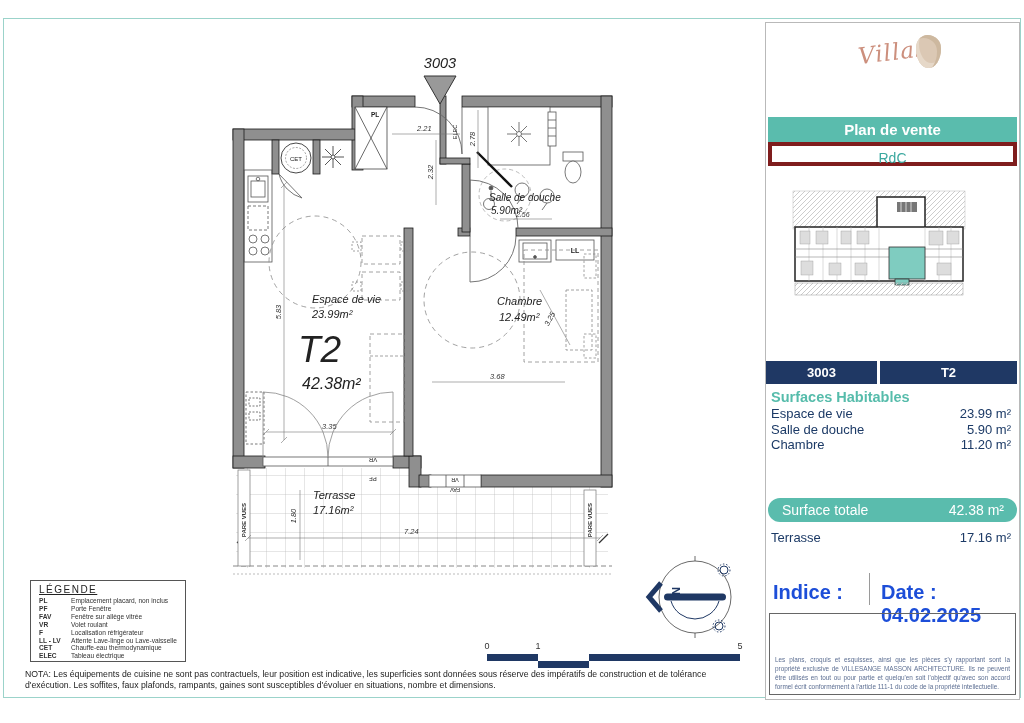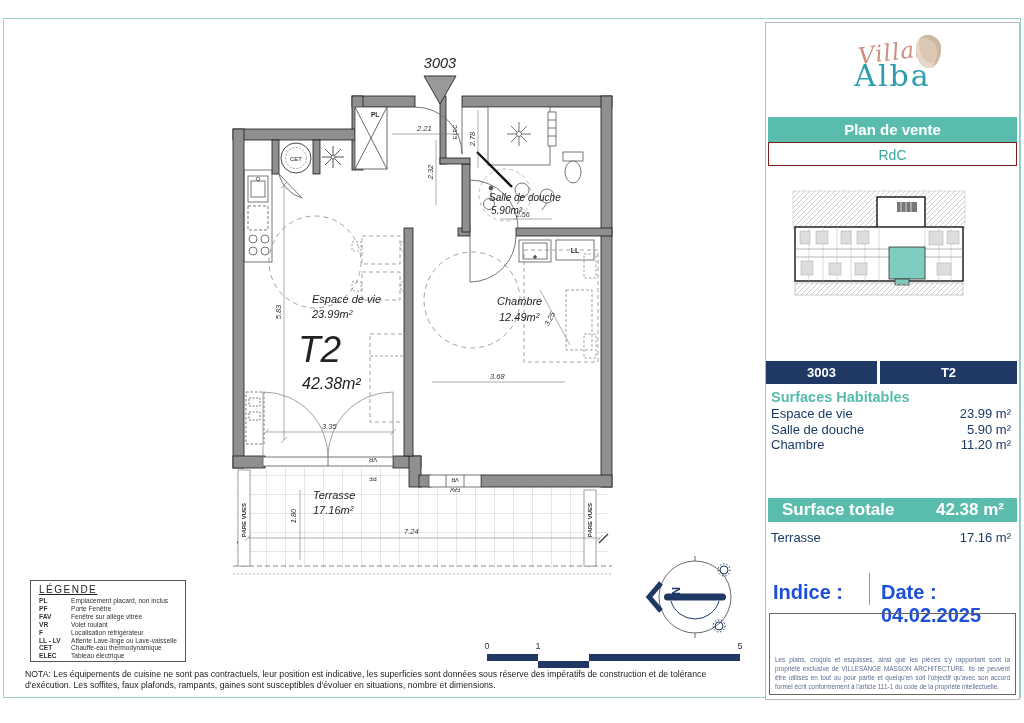--- a/index.html
+++ b/index.html
@@ -13,29 +13,29 @@
   .logo{position:absolute;top:16px;left:0;width:100%;text-align:center;}
   .logo .villas{display:inline-block;font-family:"DejaVu Serif",serif;font-style:italic;
         font-size:23px;color:#cc8f7d;transform:rotate(-7deg);letter-spacing:1px;}
   .logo .alba{margin-top:-4px;font-family:"DejaVu Serif",serif;font-size:30px;
         color:#2d9daf;letter-spacing:2px;line-height:1;}
   .ornament{position:absolute;top:12px;left:150px;width:25px;height:33px;
         background:#dbc8b4;border-radius:46% 54% 50% 50%/40% 40% 58% 58%;
         box-shadow:inset -4px 3px 0 #cdb89f,inset 3px -5px 0 #e6d8c8;}
   .banner{position:absolute;left:2px;right:2px;height:25px;background:#5abcad;
         color:#fff;font-weight:bold;font-size:15px;text-align:center;line-height:25px;}
-  .rdcbox{position:absolute;left:2px;right:2px;height:24px;border:1px solid #7f1d1d;
+  .rdcbox{position:absolute;left:2px;right:2px;height:24px;border:4px solid #7f1d1d;
         color:#3ba89f;font-size:14px;text-align:center;line-height:24px;background:#fff;box-sizing:border-box;}
   .unitcell{position:absolute;height:23px;background:#1f3864;color:#fff;font-weight:bold;
         font-size:13px;text-align:center;line-height:23px;}
   .surftitle{position:absolute;left:5px;color:#56bcab;font-weight:bold;font-size:14.5px;}
   .srow{position:absolute;left:5px;right:8px;height:15px;color:#1c3a66;font-size:13px;}
   .srow .lab{float:left;} .srow .val{float:right;}
   .totalbar{position:absolute;left:2px;right:2px;height:24px;background:#5abcad;color:#fff;
-        font-weight:bold;font-size:17px;line-height:24px;}
+        font-weight:normal;font-size:14px;line-height:24px;border-radius:12px;}
   .totalbar .lab{float:left;margin-left:14px;} .totalbar .val{float:right;margin-right:13px;}
   .inddate{position:absolute;left:0;right:0;color:#1d4ed8;font-weight:bold;font-size:20px;}
   .divider{position:absolute;width:1px;height:32px;background:#9a9a9a;}
   .legalbox{position:absolute;left:3px;right:3px;top:590px;bottom:4px;border:1px solid #666;}
   .legalbox p{position:absolute;bottom:2px;left:5px;right:5px;margin:0;font-size:6.4px;
         line-height:1.4;color:#5c6e92;text-align:justify;}
   
   #legend{position:absolute;left:30px;top:580px;width:156px;height:82px;border:1px solid #555;
         background:#fff;box-sizing:border-box;padding:3px 0 0 8px;}
   #legend .ltitle{font-size:10px;color:#222;letter-spacing:1.5px;text-decoration:underline;margin-bottom:2px;}
@@ -299,21 +299,20 @@
     <div class="lrow"><span class="labbr">LL - LV</span><span>Attente Lave-linge ou Lave-vaisselle</span></div>
     <div class="lrow"><span class="labbr">CET</span><span>Chauffe-eau thermodynamique</span></div>
     <div class="lrow"><span class="labbr">ELEC</span><span>Tableau électrique</span></div>
   </div>
 
   <div id="nota">NOTA: Les équipements de cuisine ne sont pas contractuels, leur position est indicative, les superficies sont données sous réserve des impératifs de construction et de tolérance d'exécution. Les soffites, faux plafonds, rampants, gaines sont susceptibles d'évoluer en situations, nombre et dimensions.</div>
 
   <div id="sidebar">
     <div class="logo">
       <div class="villas">Villas</div>
-      <div class="alba">Alba</div>
     </div>
     <div class="ornament"></div>
 
     <div class="banner" style="top:94px;">Plan de vente</div>
     <div class="rdcbox" style="top:119px;">RdC</div>
 
     <svg width="180" height="118" viewBox="0 0 180 118" style="position:absolute;left:23px;top:164px;">
       <defs>
         <pattern id="hatch" width="5" height="5" patternUnits="userSpaceOnUse">
           <path d="M0 5 L5 0" stroke="#cdcdcd" stroke-width="1" fill="none"></path>

